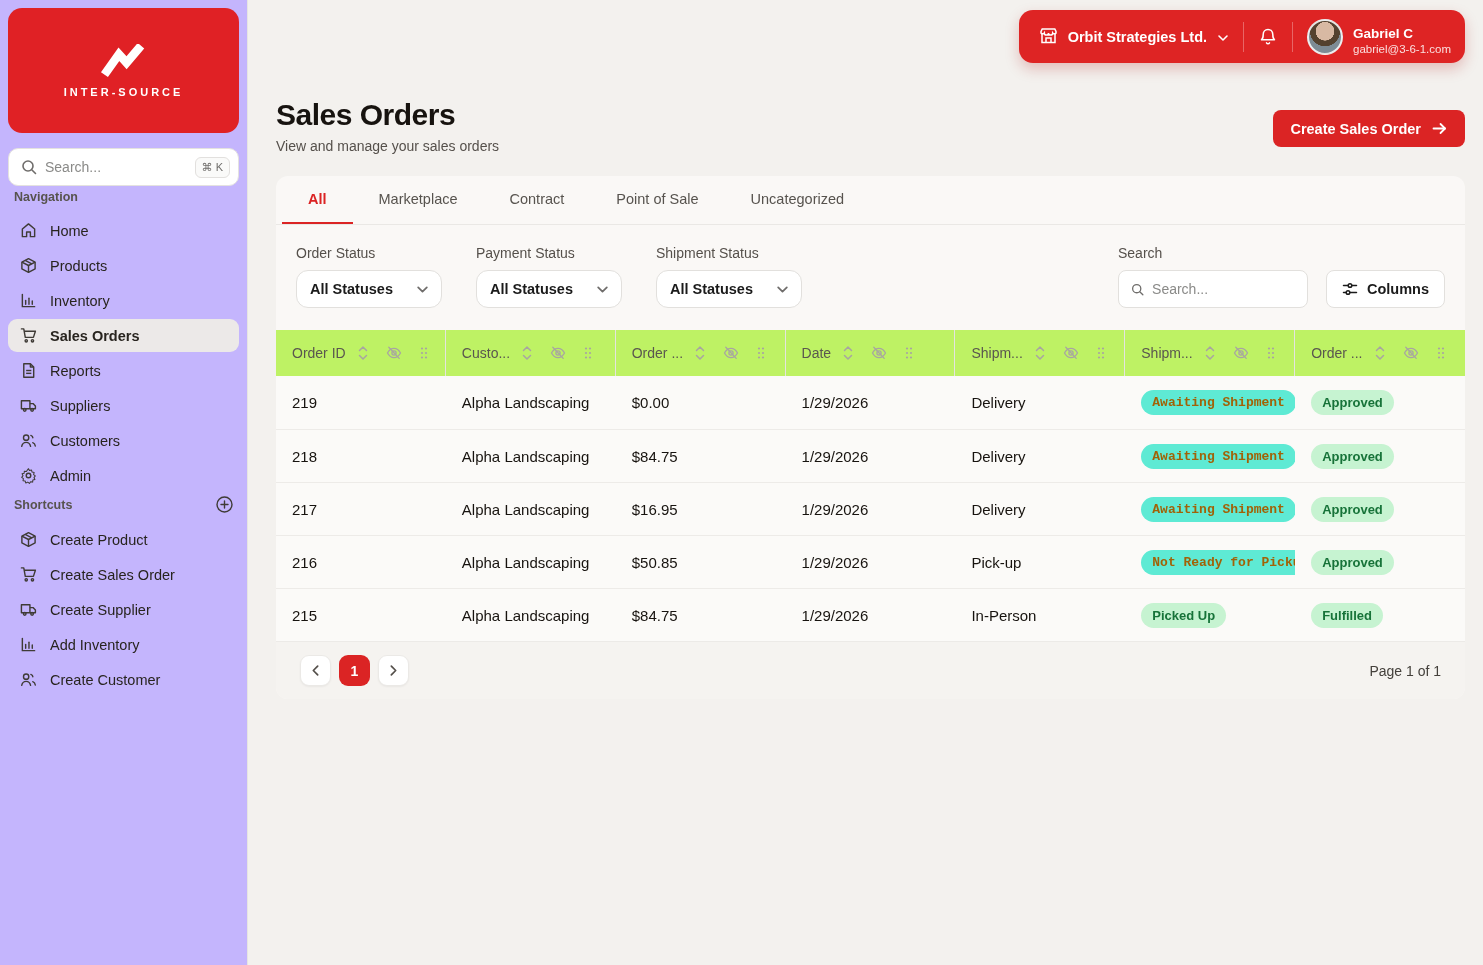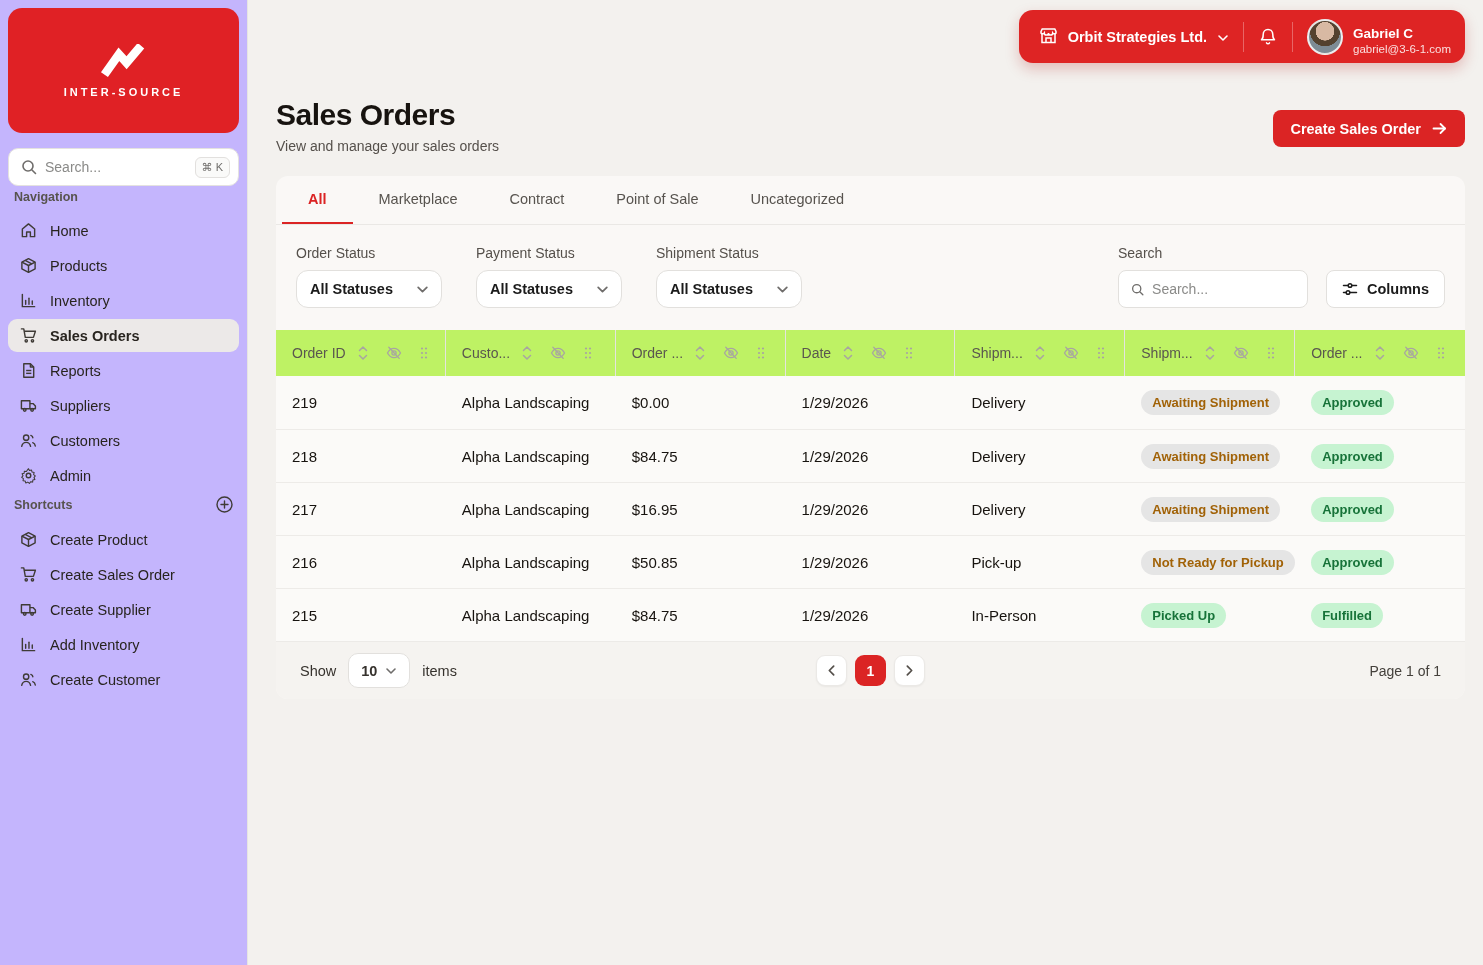--- a/index.html
+++ b/index.html
@@ -113,21 +113,21 @@
   .th .grip { width:10px; height:14px; margin-left:6px; cursor:grab; }
   .trow {
     display:grid; grid-template-columns:repeat(7,1fr); height:53px; background:#FBFAF8;
     border-top:1px solid #EDEBE8; align-items:center; font-size:15px; color:#17130F;
   }
   .trow:first-of-type { border-top:none; }
   .td { padding:0 10px 0 16px; overflow:hidden; white-space:nowrap; }
   .badge {
     display:inline-block; font-size:13px; font-weight:bold; border-radius:999px; padding:5px 11px;
   }
-  .badge.warning { background:#e5e5e5; color:#A16207; }
+  .badge.warning { background:#5eead4; color:#A16207;font-family:Liberation Mono, monospace; }
   .badge.success { background:#C6F3D1; color:#177339; }
   
   .tfoot {
     display:flex; align-items:center; background:#F5F3F0; border-top:1px solid #ECEAE7;
     height:58px; padding:0 24px; font-size:14.5px; color:#36322D;
   }
   .tfoot .left { flex:1; display:flex; align-items:center; gap:12px; }
   .page-size {
     background:#fff; border:1px solid #E2E0DD; border-radius:10px; height:35px; width:62px;
     display:flex; align-items:center; justify-content:center; gap:8px; font-weight:bold; cursor:pointer;
@@ -671,32 +671,20 @@
           <div class="td">Alpha Landscaping</div>
           <div class="td">$84.75</div>
           <div class="td">1/29/2026</div>
           <div class="td">In-Person</div>
           <div class="td"><span class="badge success">Picked Up</span></div>
           <div class="td"><span class="badge success">Fulfilled</span></div>
         </div>
       </div>
 
     <div class="tfoot">
-      <div class="left">
-        <span>Show</span>
-        <div class="page-size">
-          <span>10</span>
-          <span class="ic">
-              <svg viewBox="0 0 12 12" fill="none">
-                <path d="M2 4 L6 8 L10 4" stroke="currentColor" stroke-width="1.6" stroke-linecap="round" stroke-linejoin="round"></path>
-              </svg>
-            </span>
-        </div>
-        <span>items</span>
-      </div>
       <div class="pager">
         <div class="pg-btn">
           <span class="ic">
               <svg viewBox="0 0 12 12" fill="none">
                 <path d="M8 2 L4 6 L8 10" stroke="currentColor" stroke-width="1.6" stroke-linecap="round" stroke-linejoin="round"></path>
               </svg>
             </span>
         </div>
         <div class="pg-current">1</div>
         <div class="pg-btn">

